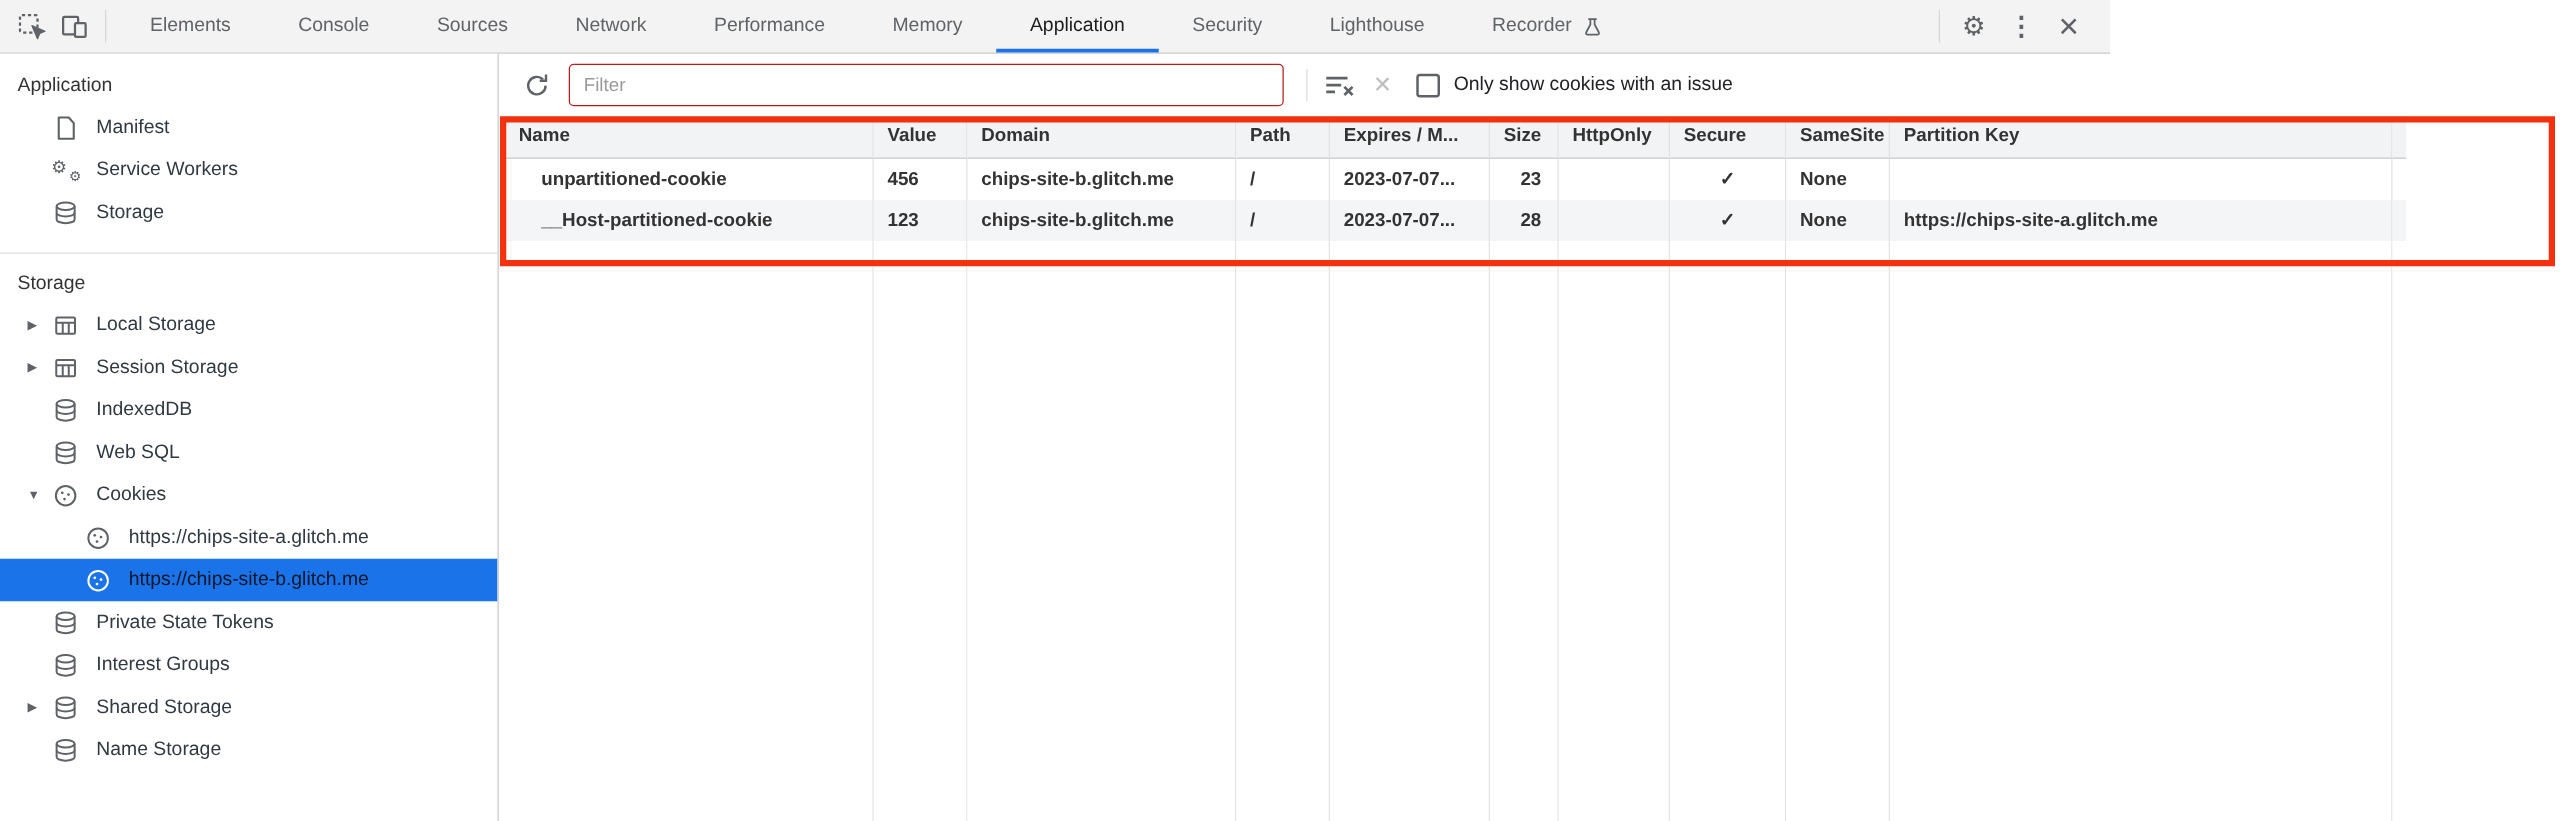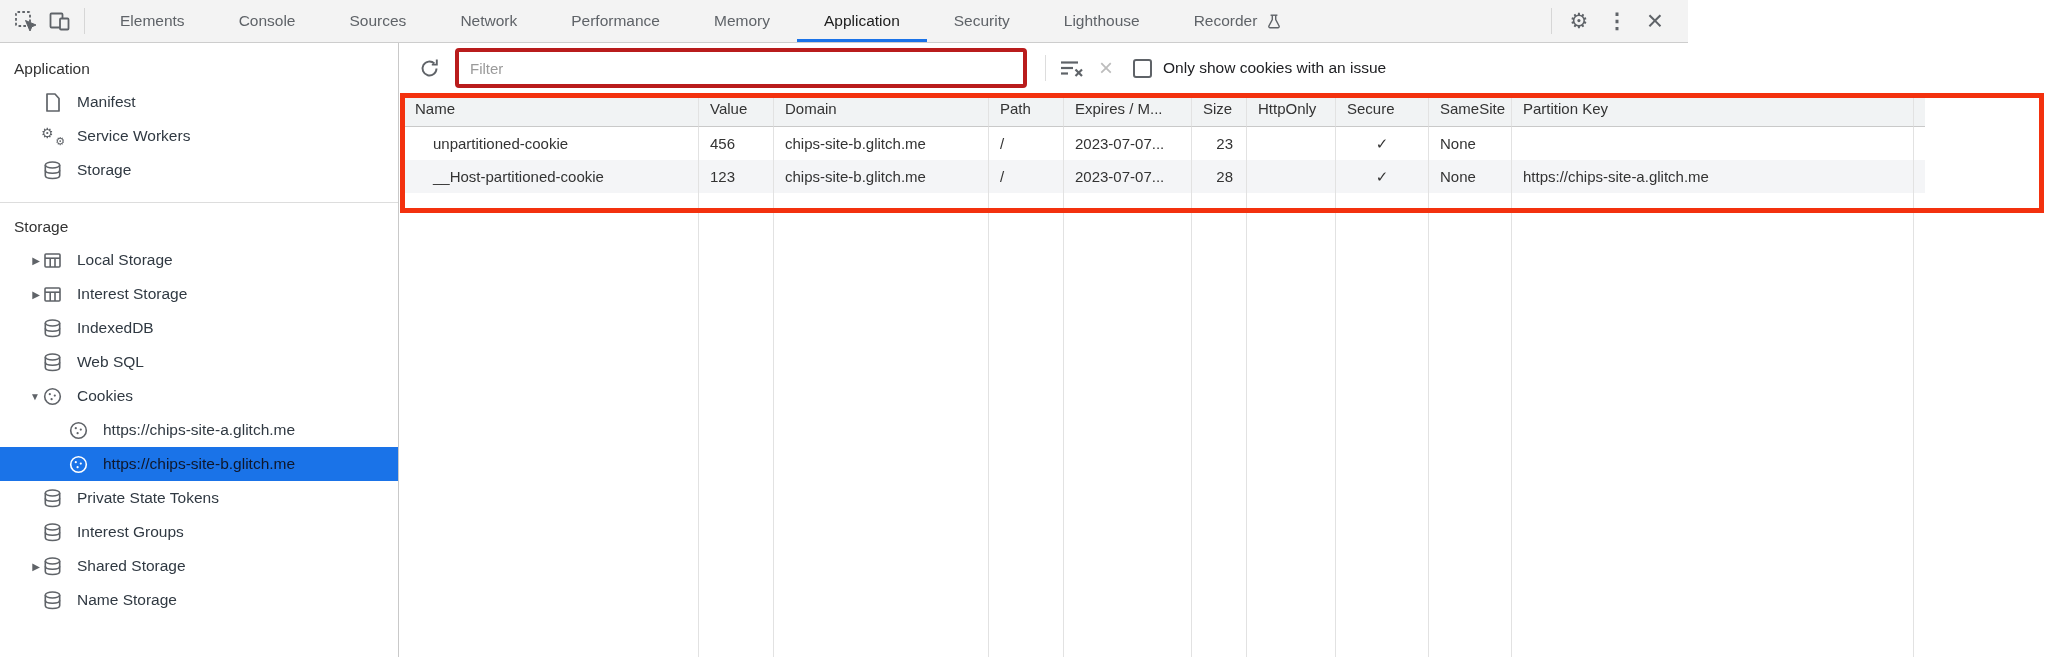--- a/index.html
+++ b/index.html
@@ -26,54 +26,54 @@
 
   
   .main { flex:1; display:flex; min-height:0; }
 
   
   .sidebar { width:399px; border-right:1px solid #c9c9c9; background:#fff; flex-shrink:0; overflow:hidden; }
   .section-title { padding:17px 14px 7px 14px; font-size:15.5px; color:#333; }
   .section-title.second { padding-top:15px; }
   .sidebar-divider { height:1px; background:#ddd; margin-top:15px; }
   .tree-item { height:34px; display:flex; align-items:center; padding-left:22px; color:#303942;
-               cursor:default; white-space:nowrap;text-align:right; }
+               cursor:default; white-space:nowrap; }
   .tree-item .expander { width:18px; font-size:10px; color:#5f6368; flex-shrink:0; }
   .tree-item .item-icon { width:25px; height:21px; margin-right:12px; color:#5f6368;
                           display:flex; align-items:center; justify-content:center; flex-shrink:0; position:relative; }
   .tree-item .item-label { font-size:15.5px; color:inherit; }
   .tree-item.sub { padding-left:48px; }
   .tree-item.selected { background:#1a73e8; color:#0f172a; }
   .tree-item.selected .item-icon, .tree-item.selected .expander { color:#fff; }
   .sw-gear-big { font-size:14px; position:absolute; left:1px; top:-1px; }
   .sw-gear-small { font-size:11px; position:absolute; right:0; bottom:-1px; }
 
   
   .content { flex:1; position:relative; min-width:0; }
   .filter-bar { height:50px; display:flex; align-items:center; padding-left:8px; }
   .refresh-btn { width:32px; height:32px; display:flex; align-items:center; justify-content:center;
                  color:#5f6368; margin-left:6px; }
-  .filter-input { width:572px; height:34px; margin-left:10px; border:4px solid #b91c1c; border-radius:4px;
+  .filter-input { width:572px; height:34px; margin-left:10px; border:1px solid #b91c1c; border-radius:4px;
                   font-size:15px; padding:16px 11px; color:#333; outline:none;
                   font-family:"Liberation Sans", sans-serif; }
   .filter-input::placeholder { color:#9a9a9a; }
   .fb-sep { width:1px; height:26px; background:#ddd; margin:0 12px 0 18px; }
   .clearfilter-btn { color:#5f6368; display:flex; align-items:center; }
   .x-btn { color:#bdbdbd; font-size:24px; margin-left:14px; line-height:20px; }
   .issue-checkbox { width:19px; height:19px; border:2px solid #5f6368; border-radius:3px;
                     margin-left:20px; background:#fff; flex-shrink:0; }
   .issue-label { margin-left:11px; font-size:15.5px; color:#202124; }
 
   
   .table-area { position:absolute; left:5px; right:3px; top:50px; bottom:0; }
   .cookie-table { display:grid; height:100%;
     grid-template-columns:295px 75px 215px 75px 128px 55px 89px 93px 83px 402px 1fr;
     grid-template-rows:34px 33px 33px 1fr; }
   .cell { border-right:1px solid #e2e2e2; font-size:15px; line-height:33px; color:#333;
-          padding-left:11px; white-space:nowrap; overflow:hidden; text-overflow:ellipsis; }
+          padding-left:11px; white-space:nowrap; overflow:hidden; text-overflow:ellipsis;font-weight:bold; }
   .cell.last { border-right:none; }
   .cell.hdr { background:#f1f3f4; border-bottom:1px solid #c9c9c9; line-height:32px; color:#333; }
   .cell.alt { background:#f4f5f7; }
   .cell.namecell { padding-left:29px; }
   .cell.sizecell { text-align:right; padding-right:13px; padding-left:0; }
   .cell.securecell { text-align:center; padding-left:0; }
   .cell.filler { background:#fff; }
 
   .red-highlight { position:absolute; left:1px; top:50px; width:1644px; height:120px;
                    border:5px solid #f3310e; pointer-events:none; }
@@ -202,21 +202,21 @@
       <div class="tree-item">
         <span class="expander">▶</span>
         <span class="item-icon">
           <svg width="21" height="21" viewBox="0 0 21 21">
               <rect x="3" y="4" width="15" height="13" rx="1" fill="none" stroke="currentColor" stroke-width="1.6"></rect>
               <line x1="3" y1="8.2" x2="18" y2="8.2" stroke="currentColor" stroke-width="1.6"></line>
               <line x1="8.2" y1="8.2" x2="8.2" y2="17" stroke="currentColor" stroke-width="1.6"></line>
               <line x1="13" y1="8.2" x2="13" y2="17" stroke="currentColor" stroke-width="1.6"></line>
             </svg>
         </span>
-        <span class="item-label">Interest Storage</span>
+        <span class="item-label">Session Storage</span>
       </div>
 
       <div class="tree-item">
         <span class="expander"></span>
         <span class="item-icon">
           <svg width="21" height="21" viewBox="0 0 21 21">
               <ellipse cx="10.5" cy="5" rx="7.2" ry="3" fill="none" stroke="currentColor" stroke-width="1.6"></ellipse>
               <path d="M3.3 5 v10.5 c0 1.7 3.2 3 7.2 3 s7.2-1.3 7.2-3 V5" fill="none" stroke="currentColor" stroke-width="1.6"></path>
               <path d="M3.3 10.2 c0 1.7 3.2 3 7.2 3 s7.2-1.3 7.2-3" fill="none" stroke="currentColor" stroke-width="1.6"></path>
             </svg>

